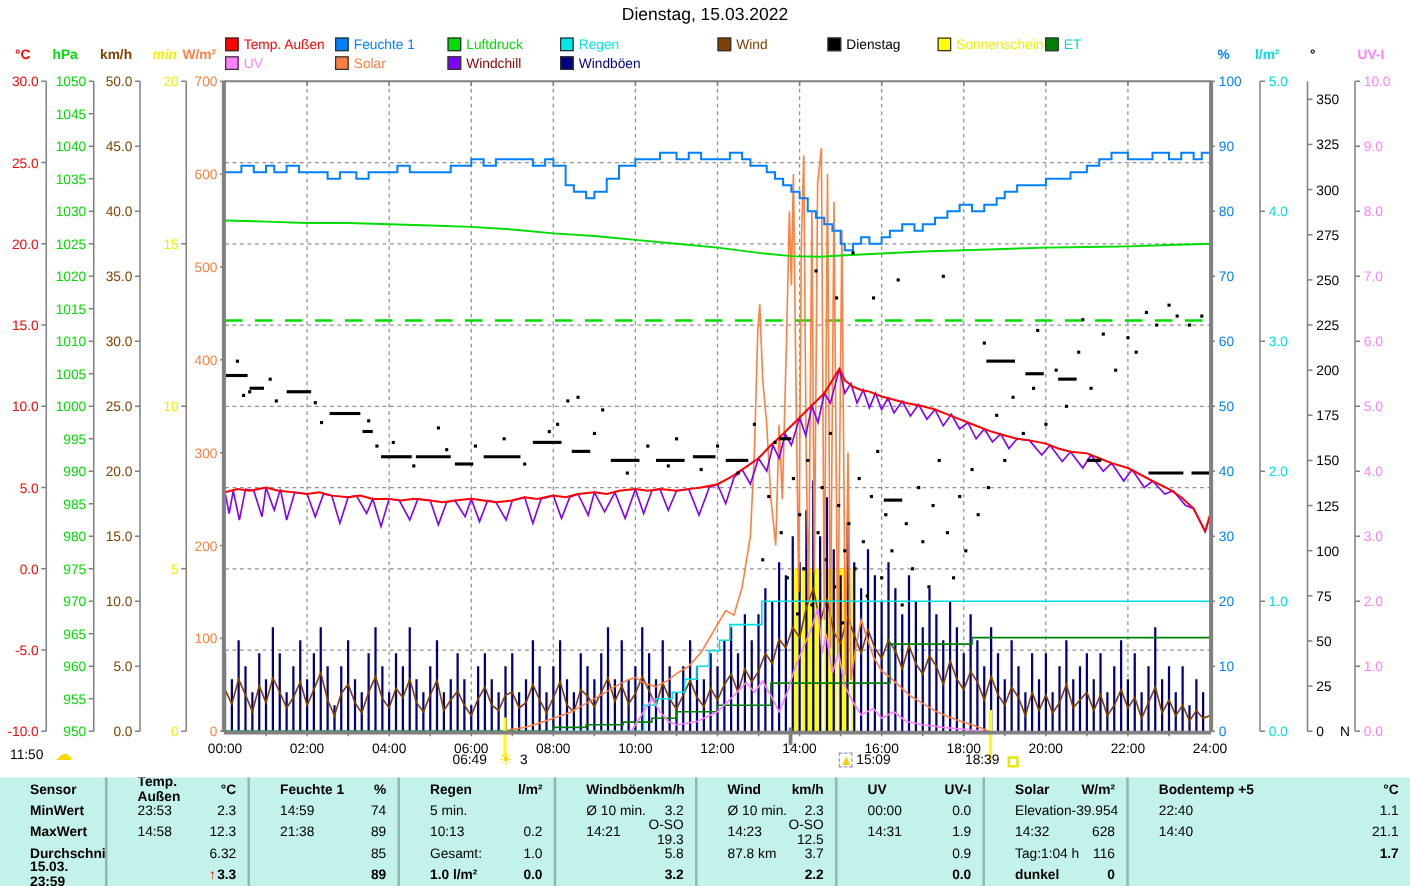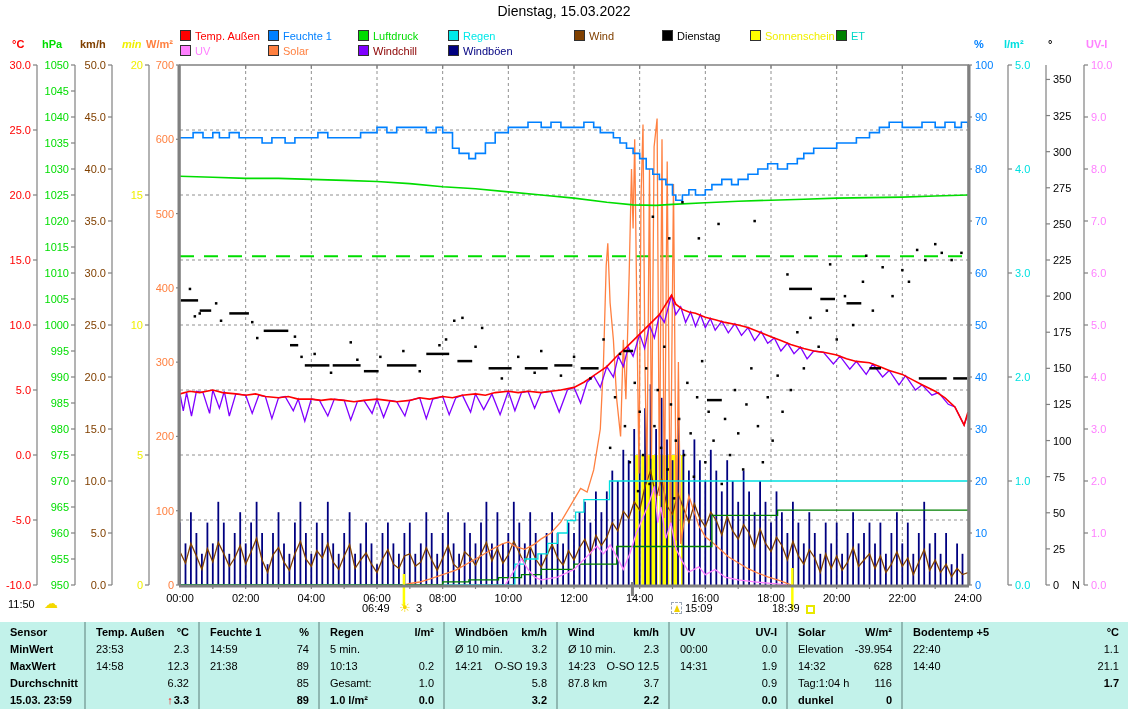--- a/index.html
+++ b/index.html
@@ -23,21 +23,21 @@
   .icon-sq{position:absolute;width:9px;height:9px;border:2px solid #e8e800;box-sizing:border-box;background:#fff;}
   
   .ftable{position:absolute;left:0;top:622px;width:1128px;height:87px;background:#c2f2ea;
           display:grid;grid-template-columns:86px 114px 120px 125px 113px 112px 118px 115px 1fr;}
   .fcol{border-right:2px solid #8fb8b2;padding-top:2px;box-sizing:border-box;overflow:hidden;}
   .fcol:last-child{border-right:none;}
   .fcell{height:16.8px;display:flex;justify-content:space-between;align-items:center;
          font-size:11px;color:#000;}
   .fcell.hdr{font-weight:bold;}
   .fcell.bold{font-weight:bold;}
-  .fcell .l{padding-left:10px;}
+  .fcell .l{padding-left:24px;}
   .fcell .l.ind{}
   .fcell .r{padding-right:9px;text-align:right;}
   .fcol.sensor .l{font-weight:bold;}
   .arrow{color:#ff0000;font-weight:bold;margin-right:1px;}
 </style>
 </head>
 <body>
 
 <div class="chart-area">
   <svg id="plot" width="1128" height="622">

